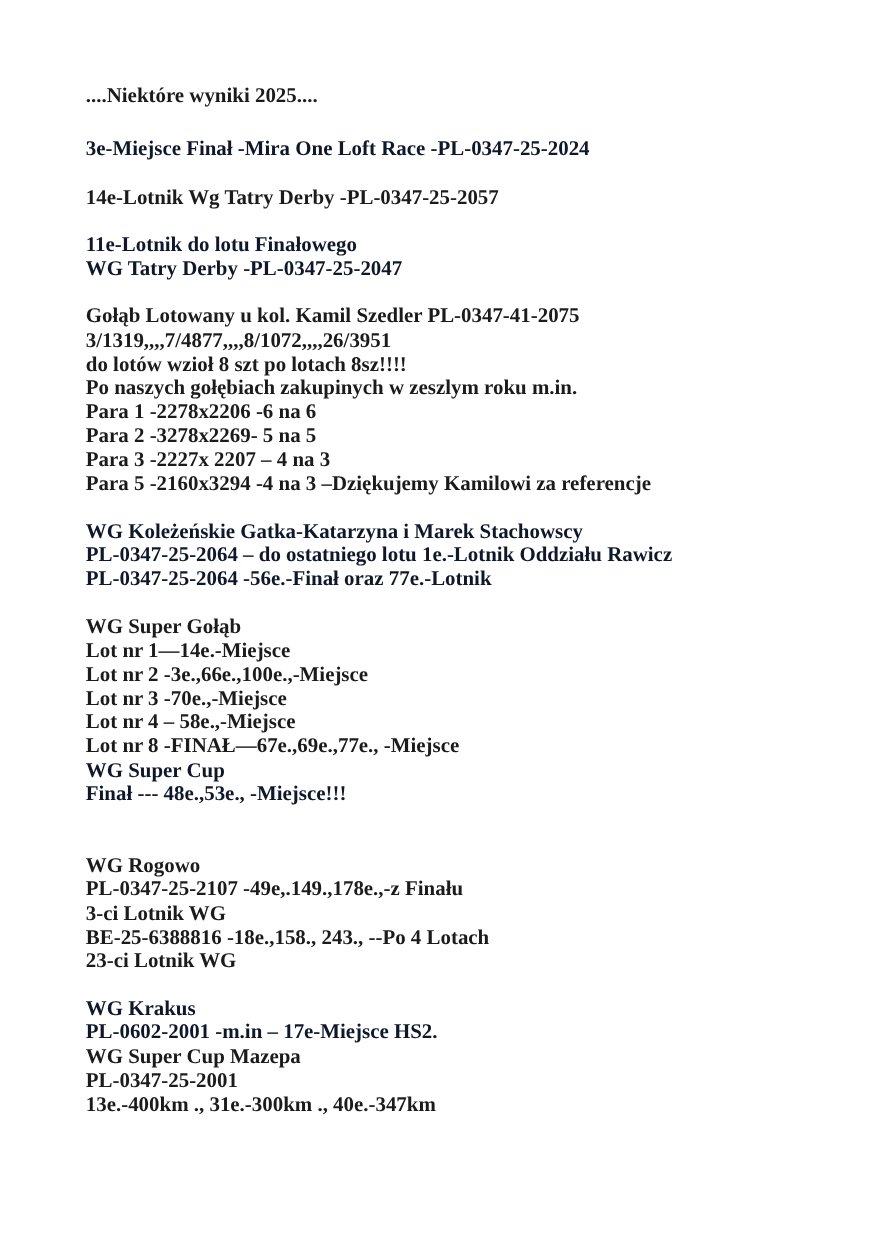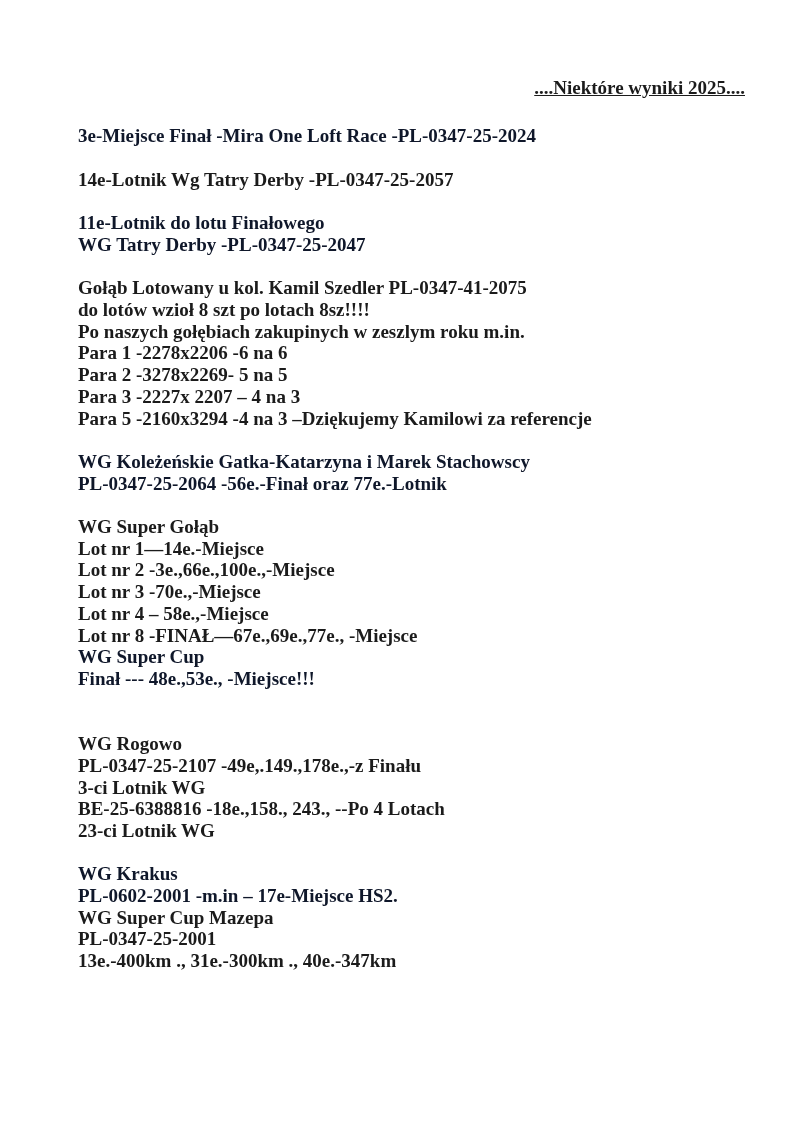--- a/index.html
+++ b/index.html
@@ -21,47 +21,48 @@
     color: #1b1b1b;
     overflow: hidden;
   }
   .line {
     white-space: pre-wrap;
   }
   .line.red {
     color: #0f172a;
   }
   .line.center {
-    text-align: right;
+    text-align: left;
     margin-bottom: 5px;
-    text-decoration: underline;
   }
 </style>
 </head>
 <body>
 
 <div class="doc-page">
     <div class="line center">....Niektóre wyniki 2025....</div>
     <div class="line">&nbsp;</div>
     <div class="line red">3e-Miejsce Finał -Mira One Loft Race -PL-0347-25-2024</div>
     <div class="line">&nbsp;</div>
     <div class="line">14e-Lotnik Wg Tatry Derby -PL-0347-25-2057</div>
     <div class="line">&nbsp;</div>
     <div class="line red">11e-Lotnik do lotu Finałowego</div>
     <div class="line red">WG Tatry Derby -PL-0347-25-2047</div>
     <div class="line">&nbsp;</div>
     <div class="line">Gołąb Lotowany u kol. Kamil Szedler PL-0347-41-2075</div>
+    <div class="line">3/1319,,,,7/4877,,,,8/1072,,,,26/3951</div>
     <div class="line">do lotów wzioł 8 szt po lotach 8sz!!!!</div>
     <div class="line">Po naszych gołębiach zakupinych w zeszlym roku m.in.</div>
     <div class="line">Para 1 -2278x2206 -6 na 6</div>
     <div class="line">Para 2 -3278x2269- 5 na 5</div>
     <div class="line">Para 3 -2227x 2207 – 4 na 3</div>
     <div class="line">Para 5 -2160x3294 -4 na 3 –Dziękujemy Kamilowi za referencje</div>
     <div class="line">&nbsp;</div>
     <div class="line red">WG Koleżeńskie Gatka-Katarzyna i Marek Stachowscy</div>
+    <div class="line red">PL-0347-25-2064 – do ostatniego lotu 1e.-Lotnik Oddziału Rawicz</div>
     <div class="line red">PL-0347-25-2064 -56e.-Finał oraz 77e.-Lotnik</div>
     <div class="line">&nbsp;</div>
     <div class="line">WG Super Gołąb</div>
     <div class="line">Lot nr 1—14e.-Miejsce</div>
     <div class="line">Lot nr 2 -3e.,66e.,100e.,-Miejsce</div>
     <div class="line">Lot nr 3 -70e.,-Miejsce</div>
     <div class="line">Lot nr 4 – 58e.,-Miejsce</div>
     <div class="line">Lot nr 8 -FINAŁ—67e.,69e.,77e., -Miejsce</div>
     <div class="line red">WG Super Cup</div>
     <div class="line red">Finał --- 48e.,53e., -Miejsce!!!</div>

